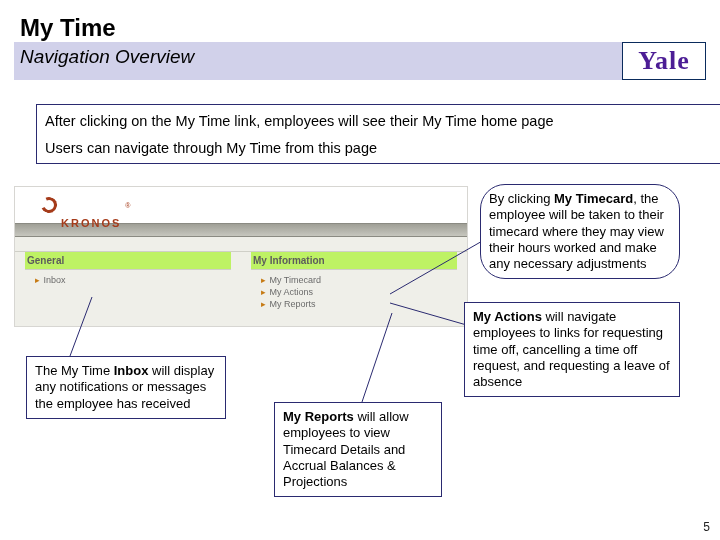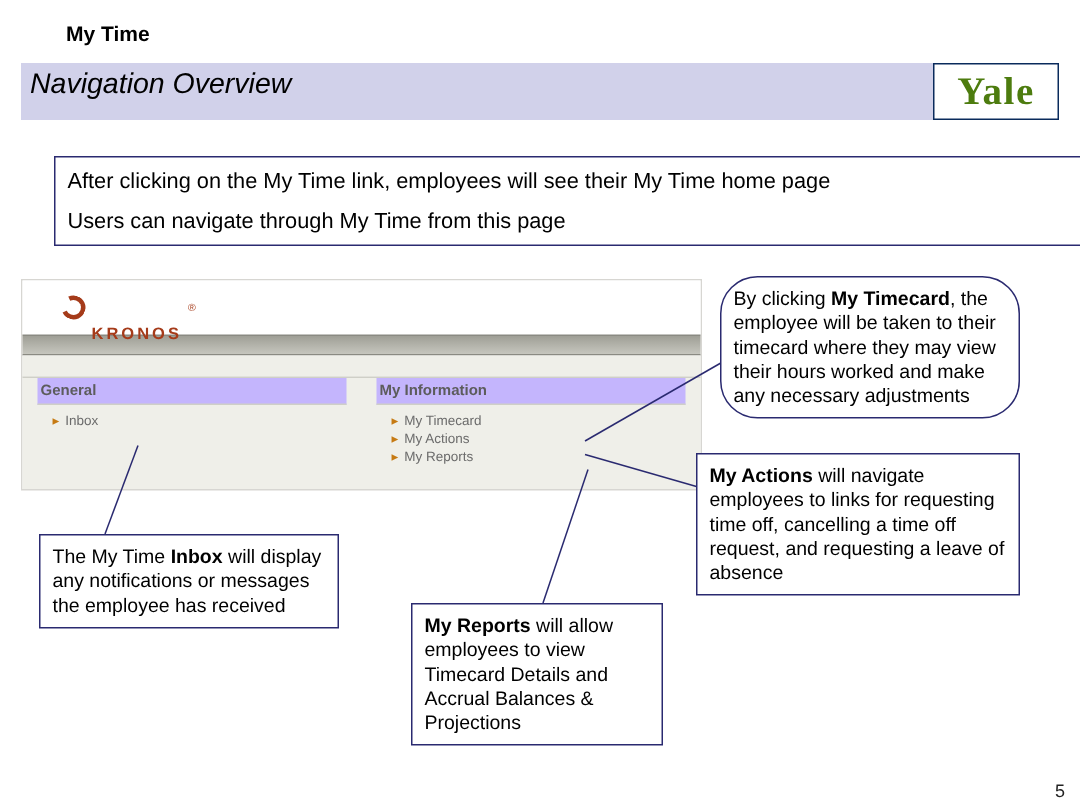--- a/index.html
+++ b/index.html
@@ -2,38 +2,38 @@
 <html><head>
 <meta charset="utf-8">
 <style>
   * { margin: 0; padding: 0; box-sizing: border-box; }
   html, body { width: 720px; height: 540px; font-family: Arial, Helvetica, sans-serif; background: #fff; color: #000; overflow: hidden; }
   .slide { position: relative; width: 720px; height: 540px; }
 
   
   .header-band { position: absolute; left: 14px; top: 42px; width: 692px; height: 38px; background: #d1d1ea; }
   .header-right { position: absolute; right: 14px; top: 42px; width: 84px; height: 38px; background: #fff; border: 1px solid #0a2b5c; display: flex; align-items: center; justify-content: center; }
-  .yale { font-family: 'Times New Roman', serif; font-weight: bold; font-size: 26px; color: #4d7c0f; letter-spacing: 1px; }
-  .title { position: absolute; left: 20px; top: 14px; font-size: 14px; font-weight: bold; font-style: normal; margin-left: 24px; }
+  .yale { font-family: 'Times New Roman', serif; font-weight: bold; font-size: 26px; color: #4c1d95; letter-spacing: 1px; }
+  .title { position: absolute; left: 20px; top: 14px; font-size: 24px; font-weight: bold; font-style: normal; }
   .subtitle { position: absolute; left: 20px; top: 46px; font-size: 19px; font-style: italic; }
 
   .box { position: absolute; border: 1px solid #2a2a70; background: #fff; padding: 6px 8px; }
   .intro { left: 36px; top: 104px; width: 712px; height: 60px; font-size: 14.5px; line-height: 1.45; }
 
   
   .kronos { position: absolute; left: 14px; top: 186px; width: 454px; border: 1px solid #d7d6d2; background: #fff; }
   .klogo-row { height: 36px; background: #fff; display: flex; align-items: center; padding-left: 26px; }
   .klogo { display: flex; align-items: center; gap: 4px; }
   .klogo .swirl { width: 16px; height: 16px; border: 3px solid #a53b1a; border-radius: 50%; border-left-color: transparent; transform: rotate(20deg); }
   .klogo .txt { font-weight: bold; font-size: 11px; letter-spacing: 2px; color: #a53b1a; font-family: Arial, sans-serif; margin-top: 36px; }
   .greybar { height: 14px; background: linear-gradient(#9f9f96, #c6c6be); border-top: 1px solid #8a8a82; border-bottom: 1px solid #8a8a82; }
   .kspacer { height: 14px; background: #efefe9; }
   .ksections { display: flex; background: #efefe9; padding: 0 0 8px 0; }
   .ksec { flex: 1; padding: 0 10px 6px 10px; }
-  .ksec-head { font-size: 10px; font-weight: bold; color: #5c5c5c; border-bottom: 1px solid #cfcfc7; padding: 3px 2px 3px 2px; background: #c4b5fd; }
+  .ksec-head { font-size: 10px; font-weight: bold; color: #5c5c5c; border-bottom: 1px solid #cfcfc7; padding: 3px 2px 3px 2px; background: #bef264; }
   .kitems { padding: 4px 2px 2px 10px; }
   .kitem { display: flex; align-items: center; gap: 4px; font-size: 9px; color: #6b6b6b; line-height: 1.35; }
   .kitem .arrow { color: #c67a13; font-size: 9px; }
   .kborder-top { border-top: 1px solid #cfcfc7; }
 
   
   .callout { position: absolute; border: 1px solid #2a2a70; background: #fff; padding: 6px 8px; font-size: 13px; line-height: 1.25; }
   .c-timecard { right: 40px; top: 184px; width: 200px; border-radius: 25px; }
   .c-actions  { right: 40px; top: 302px; width: 216px; }
   .c-inbox    { left: 26px; top: 356px; width: 200px; }

